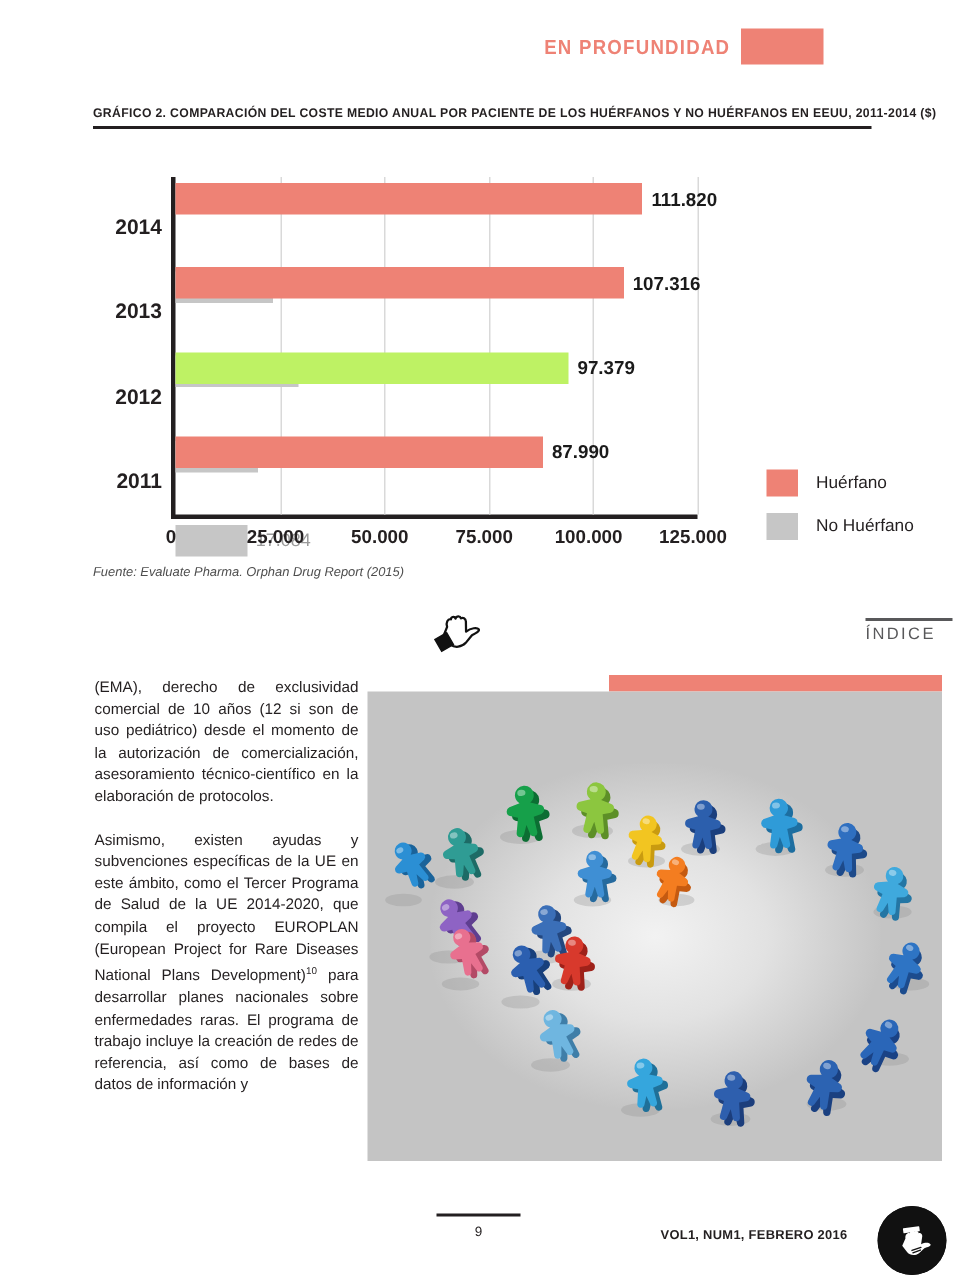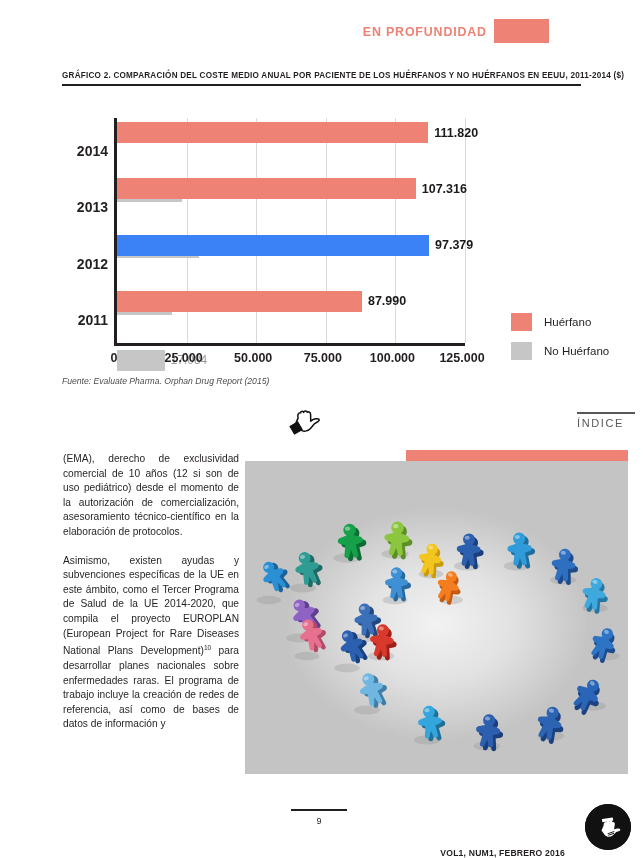--- a/index.html
+++ b/index.html
@@ -132,21 +132,21 @@
   }
   .page-num{
     position:absolute; left:319px; top:816px; transform:translateX(-50%);
     font-family:"Liberation Sans Narrow","Liberation Sans",sans-serif;
     font-size:9px; color:#231f20;
   }
   .vol{
     position:absolute; right:78px; top:818px;
     font-family:"Liberation Sans Narrow","Liberation Sans",sans-serif;
     font-size:8.6px; font-weight:bold; letter-spacing:.2px;
-    color:#231f20; white-space:nowrap;margin-top:30px;
+    color:#231f20; white-space:nowrap;
   }
   .logo{
     position:absolute; right:12px; top:804px;
     width:46px; height:46px; border-radius:50%; background:#111111;
   }
 </style>
 </head>
 <body>
 
 <div class="header">
@@ -179,21 +179,21 @@
         <div class="ylab" style="top: 21px;">2013</div>
         <div class="bar orphan" style="width: 298.768px; background: rgb(238, 130, 117);">
           <span class="bar-val">107.316</span>
         </div>
         <div class="bar nonorphan" style="width: 82px; background: rgb(198, 198, 198);">
           <span class="bar-val">21.215</span>
         </div>
       </div>
       <div class="grp" style="top: 116.5px; height: 50.25px;">
         <div class="ylab" style="top: 21px;">2012</div>
-        <div class="bar orphan" style="width: 312px; background: #3b82f6;">
+        <div class="bar orphan" style="width: 262px; background: #bef264;">
           <span class="bar-val">97.379</span>
         </div>
         <div class="bar nonorphan" style="width: 55.0898px; background: rgb(198, 198, 198);">
           <span class="bar-val">19.788</span>
         </div>
       </div>
       <div class="grp" style="top: 172.75px; height: 50.25px;">
         <div class="ylab" style="top: 21px;">2011</div>
         <div class="bar orphan" style="width: 244.964px; background: rgb(238, 130, 117);">
           <span class="bar-val">87.990</span>

